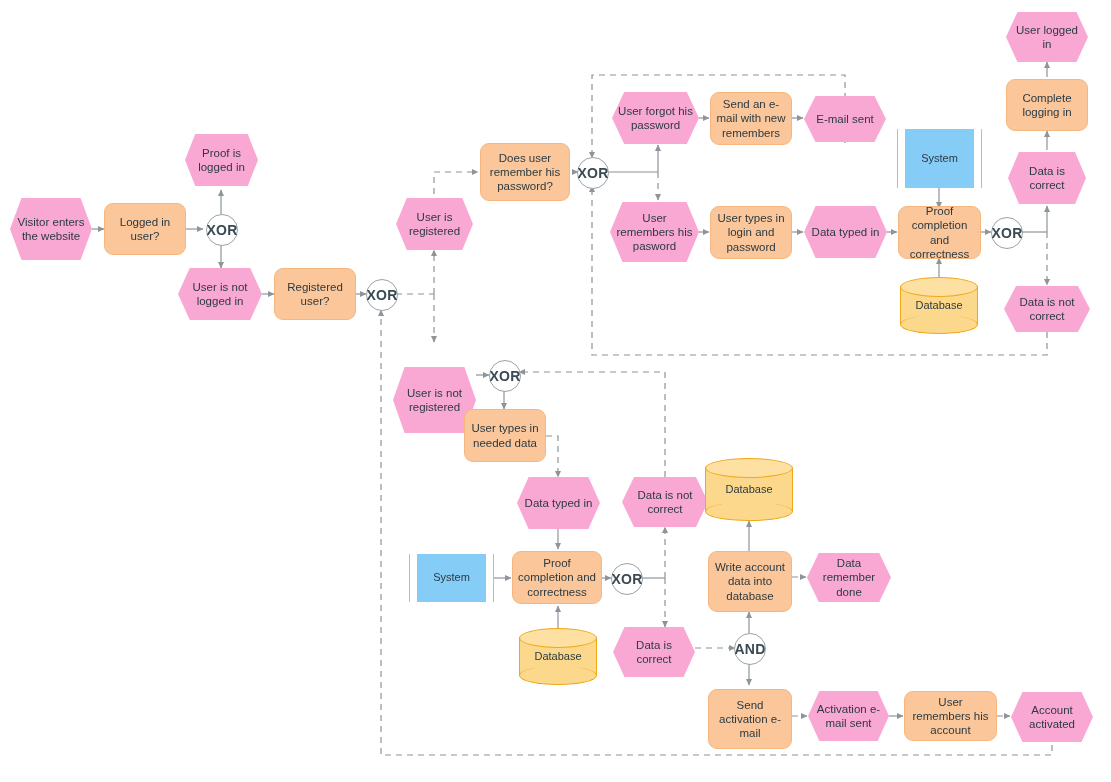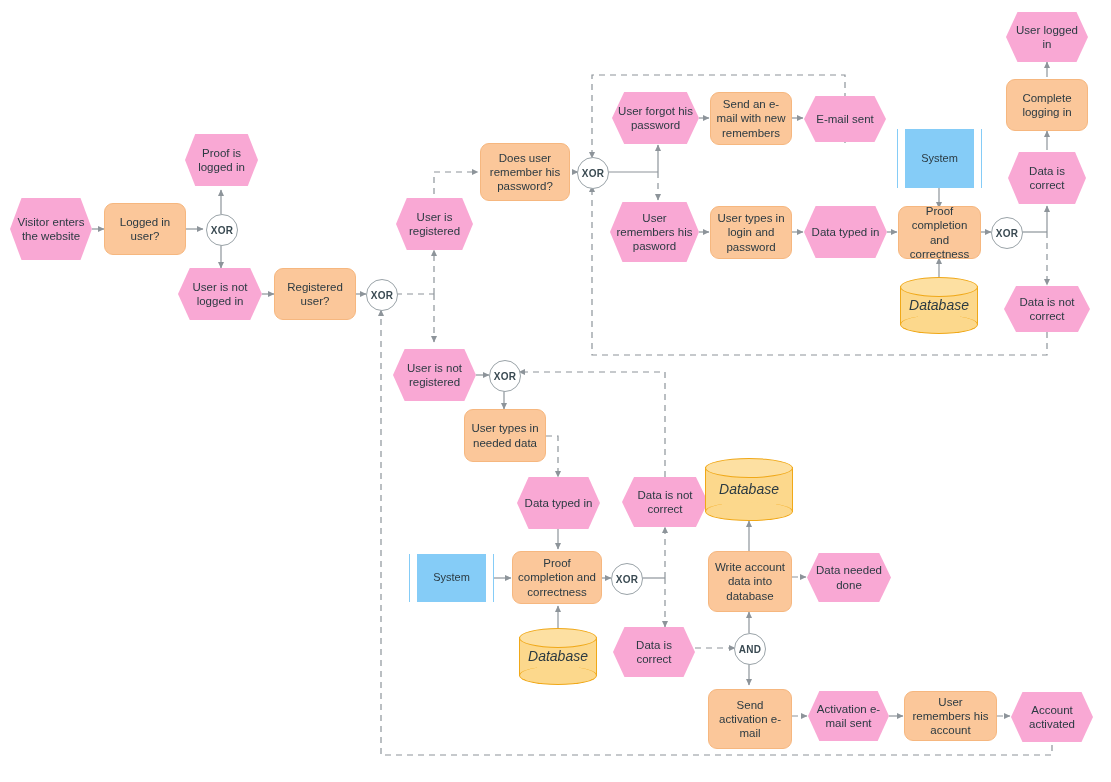--- a/index.html
+++ b/index.html
@@ -17,32 +17,32 @@
       font-size:11.5px;}
   
   .ev{background:#f9a8d4;font-size:11.5px;
       clip-path:polygon(14% 0%,86% 0%,100% 50%,86% 100%,14% 100%,0% 50%);}
   
   .sys{background:#85ccf7;font-size:11px;}
   .sys .bars-l,.sys .bars-r{position:absolute;top:0;bottom:0;width:7px;}
   .sys .bars-l{left:-9px;border-left:1.6px solid #85ccf7;border-right:1.6px solid #85ccf7;}
   .sys .bars-r{right:-9px;border-left:1.6px solid #85ccf7;border-right:1.6px solid #85ccf7;}
   
-  .db{font-size:14px;font-style:italic;}
+  .db{font-size:11px;}
   .db .body{position:absolute;left:0;right:0;top:9px;bottom:9px;
             background:#fcd88c;border-left:1.3px solid #f0a818;border-right:1.3px solid #f0a818;}
   .db .top{position:absolute;left:0;right:0;top:0;height:18px;border-radius:50%;
            background:#fde0a2;border:1.3px solid #f0a818;}
   .db .bot{position:absolute;left:0;right:0;bottom:0;height:18px;border-radius:50%;
            background:#fcd88c;border:1.3px solid #f0a818;border-top:none;}
   .db .lbl{position:relative;z-index:3;width:100%;}
   
   .op{position:absolute;border:1.3px solid #9aa3a8;border-radius:50%;
       background:#ffffff;display:flex;align-items:center;justify-content:center;
-      font-size:10px;font-weight:bold;color:#3a4a52;letter-spacing:.3px;}
+      font-size:14px;font-weight:bold;color:#3a4a52;letter-spacing:.3px;}
 </style>
 </head>
 <body>
 
 <div id="canvas">
 
   <svg class="layer">
     <defs>
       <marker id="ah" markerWidth="7" markerHeight="7" refX="6" refY="3" orient="auto" markerUnits="userSpaceOnUse">
         <path d="M0,0 L6.4,3 L0,6 z" fill="#8d949a"></path>
@@ -164,21 +164,21 @@
   </div>
 
   <div class="op" style="left:366px;top:279px;width:30px;height:30px;">
     <span>XOR</span>
   </div>
 
   <div class="node ev" style="left:396px;top:198px;width:77px;height:52px;">
     <span class="lbl">User is registered</span>
   </div>
 
-  <div class="node ev" style="left:393px;top:349px;width:83px;height:52px;">
+  <div class="node ev" style="left:393px;top:367px;width:83px;height:66px;">
     <span class="lbl">User is not registered</span>
   </div>
 
   <div class="node fn" style="left:480px;top:143px;width:90px;height:58px;">
     <span class="lbl">Does user remember his password?</span>
   </div>
 
   <div class="op" style="left:577px;top:157px;width:30px;height:30px;">
     <span>XOR</span>
   </div>
@@ -294,21 +294,21 @@
     <span class="bot"></span>
     <span class="top"></span>
     <span class="lbl">Database</span>
   </div>
 
   <div class="node fn" style="left:708px;top:551px;width:84px;height:61px;">
     <span class="lbl">Write account data into database</span>
   </div>
 
   <div class="node ev" style="left:807px;top:553px;width:84px;height:49px;">
-    <span class="lbl">Data needed done</span>
+    <span class="lbl">Data remember done</span>
   </div>
 
   <div class="node fn" style="left:708px;top:689px;width:84px;height:60px;">
     <span class="lbl">Send activation e-mail</span>
   </div>
 
   <div class="node ev" style="left:808px;top:691px;width:81px;height:50px;">
     <span class="lbl">Activation e-mail sent</span>
   </div>
 

